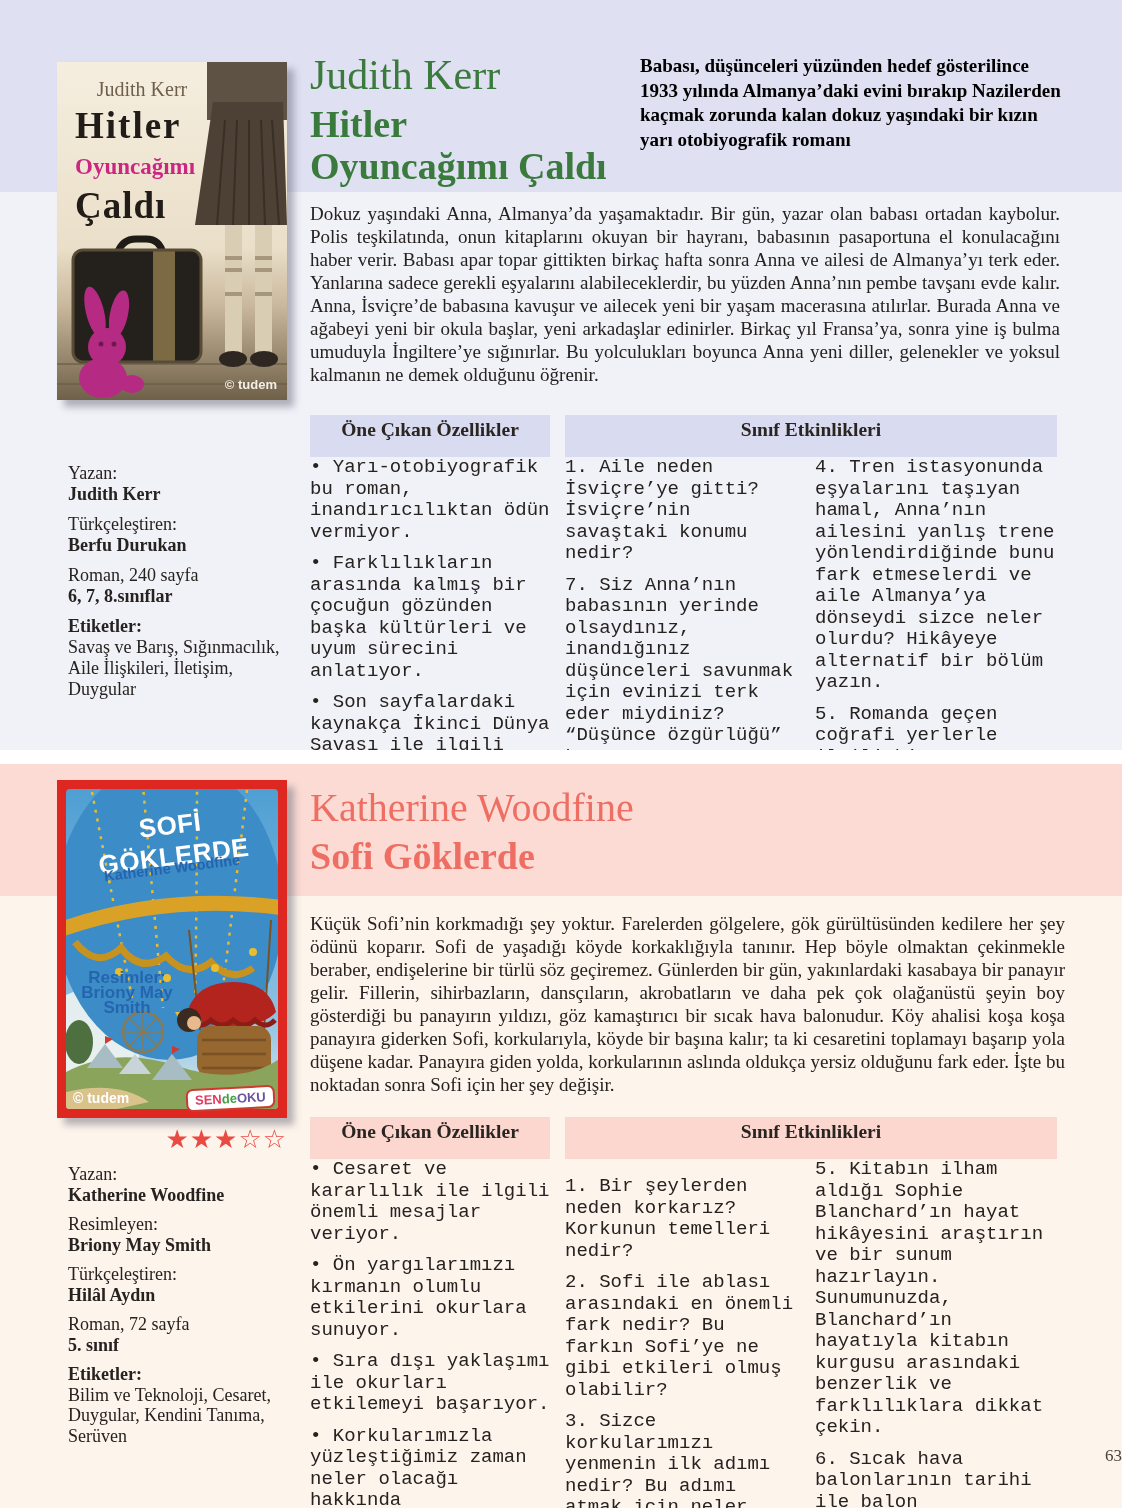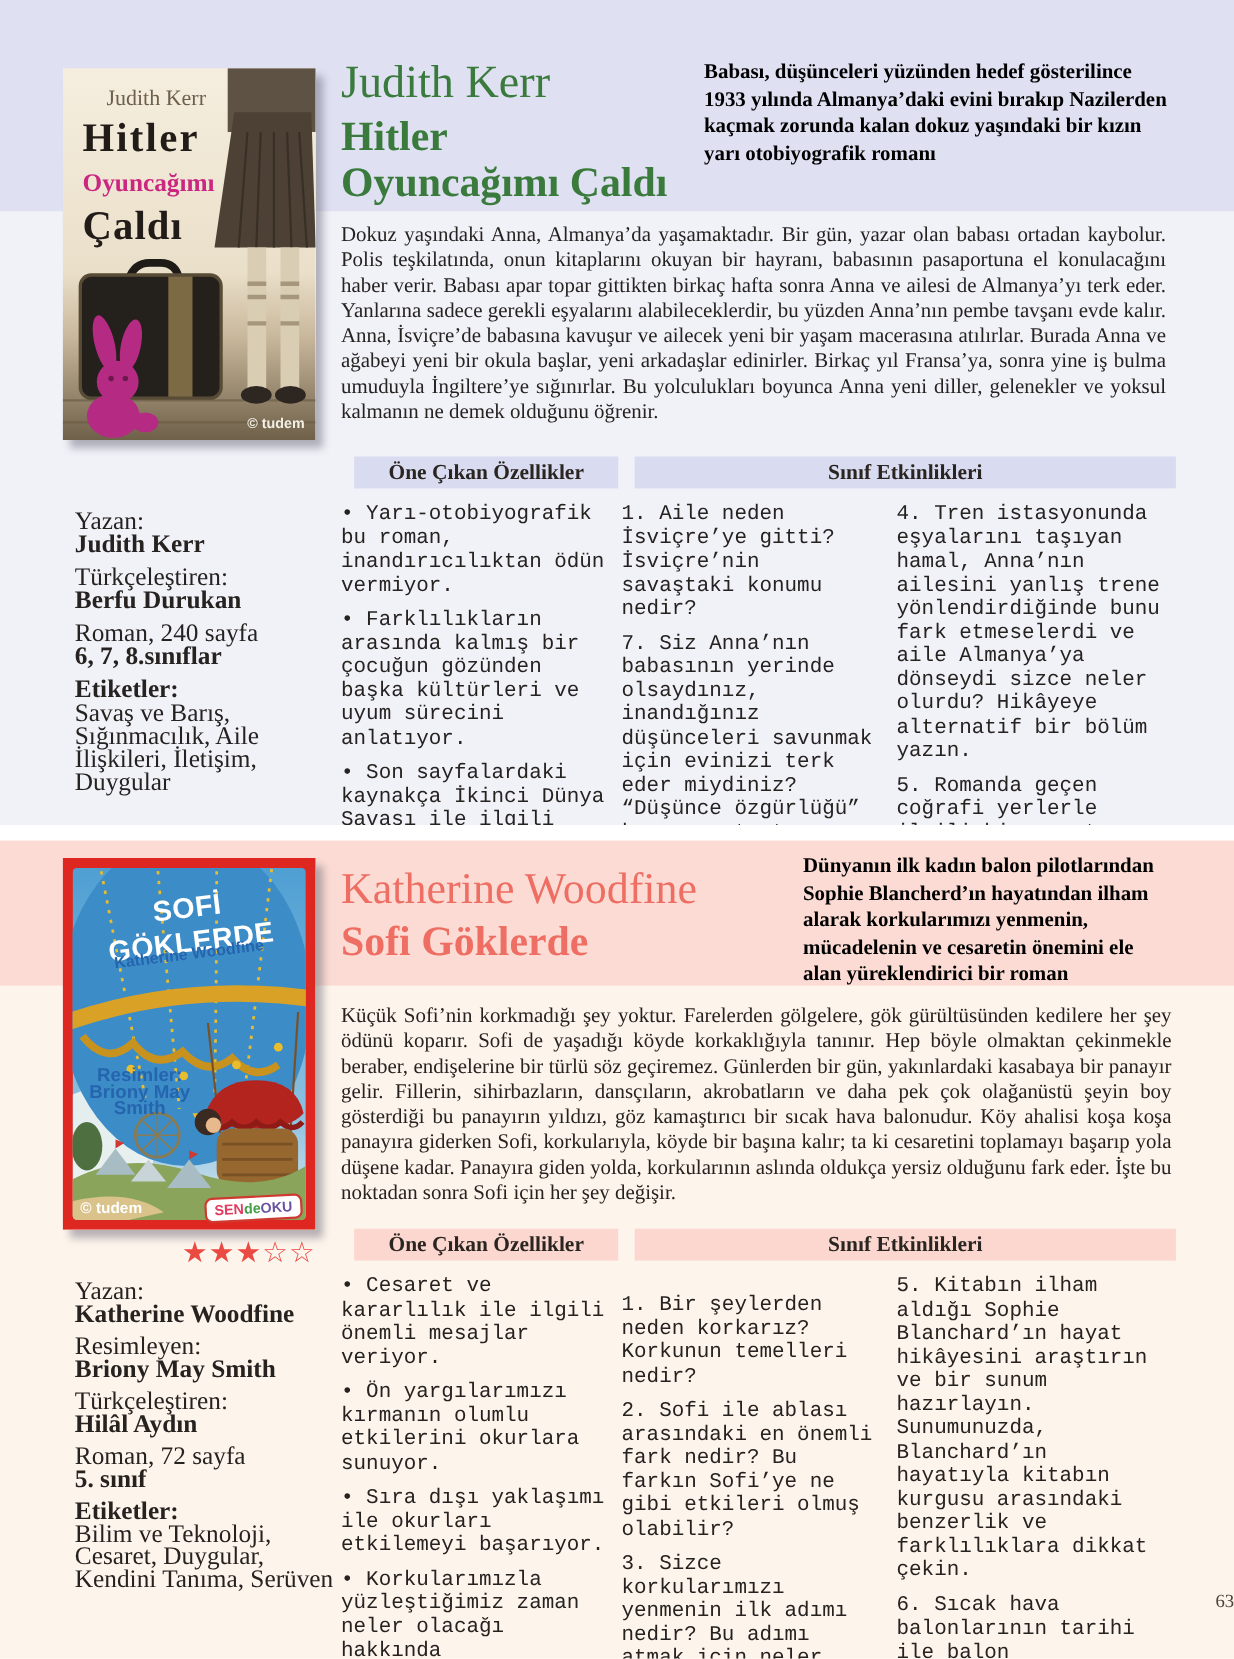--- a/index.html
+++ b/index.html
@@ -16,25 +16,25 @@
   #sec2{top:764px;height:744px;background:#fdf4ec;}
   #sec2 .band{position:absolute;top:0;left:0;width:100%;height:132px;background:#fbdbd3;}
   
   .author-heading{font-size:42px;line-height:1.02;font-weight:normal;}
   .title-heading{font-size:38px;line-height:1.1;font-weight:bold;}
   .green{color:#3a7a3c;}
   .coral{color:#ee6e63;}
   .intro{font-weight:bold;font-size:19px;line-height:24.5px;color:#000000;}
   
   .desc{font-size:19px;line-height:23px;text-align:justify;}
-  .col-bar{height:29px;text-align:center;font-weight:bold;font-size:19.5px;line-height:29px;color:#2a2520;margin-left:12px;}
+  .col-bar{height:42px;text-align:center;font-weight:bold;font-size:19.5px;line-height:29px;color:#2a2520;}
   .bar-lav{background:#d9dbf0;}
   .bar-pink{background:#fbd7d0;}
   .list p{margin:0 0 10px 0;font-size:19px;line-height:21.5px;font-family:Liberation Mono, monospace;}
-  .sidebar{font-size:23px;line-height:21px;}
+  .sidebar{font-size:18px;line-height:21px;}
   .sidebar .group{margin-bottom:9px;}
   .meta-label{display:block;}
   .meta-value{display:block;font-weight:bold;}
   .group.tags .meta-label{font-weight:bold;}
   .group.tags .meta-value{font-weight:normal;}
   
   .cover{position:absolute;width:230px;height:338px;box-shadow:7px 7px 7px rgba(95,95,110,0.45);}
   .cover svg{position:absolute;top:0;left:0;}
   .cover span{position:absolute;display:block;}
   .c1-author{left:10px;top:16px;width:150px;text-align:center;color:#6e5f4a;font-size:20px;}
@@ -220,21 +220,20 @@
     <span class="c2-ill">
       <span style="position:static;display:block;">Resimler:</span>
       <span style="position:static;display:block;">Briony May Smith</span>
     </span>
     <span class="c2-pub">© tudem</span>
     <span class="c2-badge"><span class="b1">SEN</span><span class="b2">de</span><span class="b3">OKU</span></span>
   </div>
 
   <div class="abs author-heading coral" style="left:310px;top:24px;font-size:40px;">Katherine Woodfine</div>
   <div class="abs title-heading coral" style="left:310px;top:72px;">Sofi Göklerde</div>
-  <div class="abs intro" style="left:730px;top:12px;width:340px;">Dünyanın ilk kadın balon pilotlarından Sophie Blancherd’ın hayatından ilham alarak korkularımızı yenmenin, mücadelenin ve cesaretin önemini ele alan yüreklendirici bir roman</div>
 
   <div class="abs desc" style="left:310px;top:148px;width:755px;">Küçük Sofi’nin korkmadığı şey yoktur. Farelerden gölgelere, gök gürültüsünden kedilere her şey ödünü koparır. Sofi de yaşadığı köyde korkaklığıyla tanınır. Hep böyle olmaktan çekinmekle beraber, endişelerine bir türlü söz geçiremez. Günlerden bir gün, yakınlardaki kasabaya bir panayır gelir. Fillerin, sihirbazların, dansçıların, akrobatların ve daha pek çok olağanüstü şeyin boy gösterdiği bu panayırın yıldızı, göz kamaştırıcı bir sıcak hava balonudur. Köy ahalisi koşa koşa panayıra giderken Sofi, korkularıyla, köyde bir başına kalır; ta ki cesaretini toplamayı başarıp yola düşene kadar. Panayıra giden yolda, korkularının aslında oldukça yersiz olduğunu fark eder. İşte bu noktadan sonra Sofi için her şey değişir.</div>
 
   <div class="abs stars" style="left:107px;top:362px;width:180px;"><span>★★★</span><span>☆☆</span></div>
 
   <div class="abs col-bar bar-pink" style="left:310px;top:353px;width:240px;">Öne Çıkan Özellikler</div>
   <div class="abs col-bar bar-pink" style="left:565px;top:353px;width:492px;">Sınıf Etkinlikleri</div>
 
   <div class="abs sidebar" style="left:68px;top:400px;width:235px;line-height:20.5px;">
     <div class="group">

